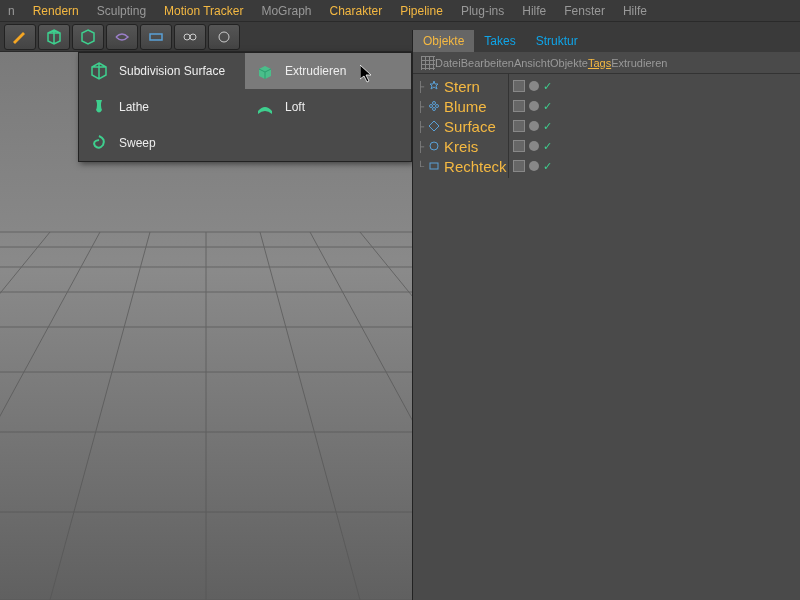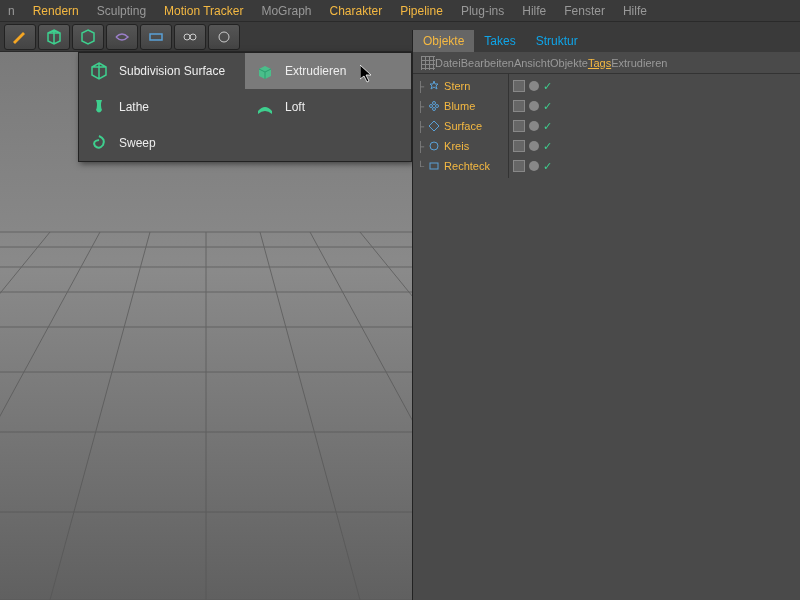--- a/index.html
+++ b/index.html
@@ -34,21 +34,21 @@
 .panel-tab.active { background: #666; color: #f5b942; }
 .panel-menu { height: 22px; display: flex; align-items: center; padding: 0 8px; background: #4a4a4a; border-bottom: 1px solid #333; }
 .panel-menu span { color: #999; font-size: 11px; cursor: pointer; }
 .panel-menu span.highlight { color: #f5b942; text-decoration: underline; }
 .panel-body { display: flex; }
 .obj-list { width: 95px; padding: 2px 0; }
 .obj-tags { flex: 1; padding: 2px 0; border-left: 1px solid #333; }
 .obj-row { height: 20px; display: flex; align-items: center; padding: 0 4px; gap: 4px; }
 .obj-row .tree { color: #888; font-size: 10px; }
 .obj-row .shape { width: 12px; height: 12px; }
-.obj-row .name { color: #f5b942; font-size: 11px; }
+.obj-row .name { color: #f5b942; font-size: 15px; }
 .tag-row { height: 20px; display: flex; align-items: center; padding: 0 4px; gap: 4px; }
 .tag-sq { width: 12px; height: 12px; background: #666; border: 1px solid #888; }
 .tag-dot { width: 10px; height: 10px; border-radius: 50%; background: #888; }
 .tag-chk { color: #3ecf8e; font-size: 11px; }
 
 .grid-icon { width: 14px; height: 14px; background-image: linear-gradient(#888 1px, transparent 1px), linear-gradient(90deg, #888 1px, transparent 1px); background-size: 4px 4px; }
 </style>
 </head>
 <body>
 

